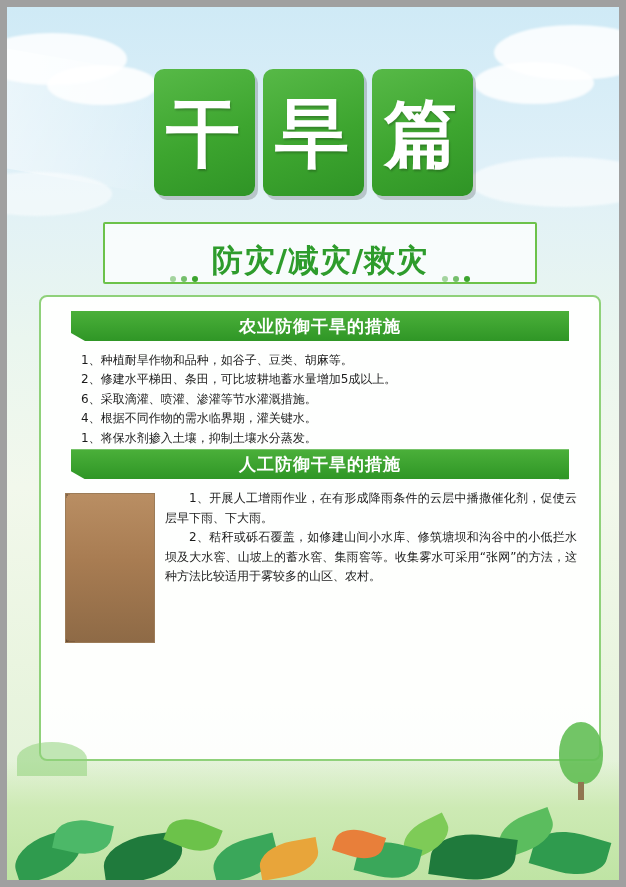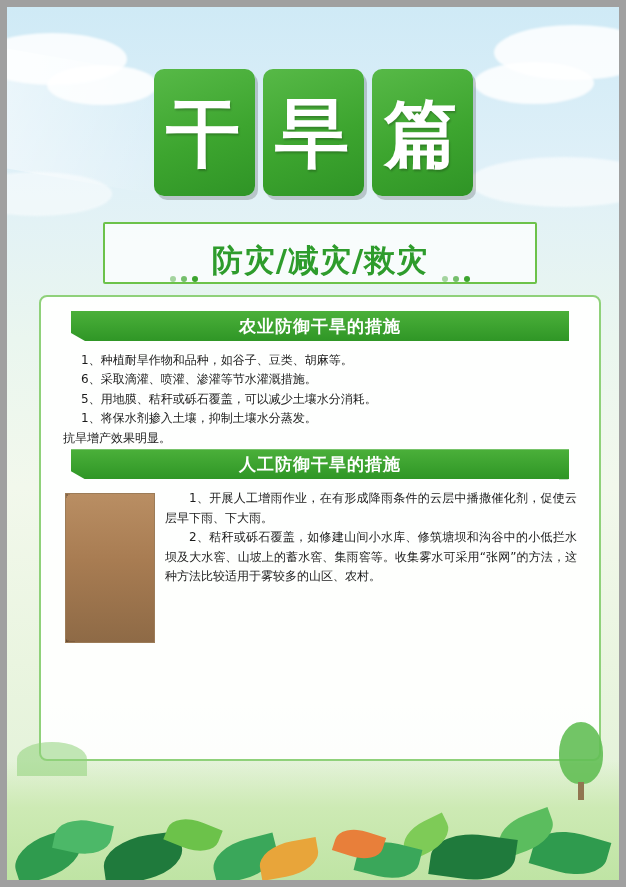--- a/index.html
+++ b/index.html
@@ -272,24 +272,24 @@
         <i></i>
       </span>
   </div>
 
   <div class="card">
 
     <div class="section-head">农业防御干旱的措施</div>
 
     <div class="body-text measure-list">
       <p>1、种植耐旱作物和品种，如谷子、豆类、胡麻等。</p>
+      <p>2、修建水平梯田、条田，可比坡耕地蓄水量增加5成以上。</p>
       <p>6、采取滴灌、喷灌、渗灌等节水灌溉措施。</p>
-      <p>5、用地膜、秸秆或砾石覆盖，可以减少土壤水分消耗。</p>
+      <p>4、根据不同作物的需水临界期，灌关键水。</p>
       <p>1、将保水剂掺入土壤，抑制土壤水分蒸发。</p>
-      <p class="cont">抗旱增产效果明显。</p>
     </div>
 
     <div class="section-head" style="margin-top:1px;">人工防御干旱的措施</div>
 
     <div class="body-text flow">
       <div class="photo"></div>
       <p><span>1、</span><b>开展人工增雨作业</b><span>，在有形成降雨条件的云层中播撒催化剂，促使云层早下雨、下大雨。</span></p>
       <p><span>2、</span><b>秸秆或砾石覆盖</b><span>，如修建山间小水库、修筑塘坝和沟谷中的小低拦水坝及大水窖、山坡上的蓄水窖、集雨窖等。收集雾水可采用“张网”的方法，这种方法比较适用于雾较多的山区、农村。</span></p>
     </div>
 

